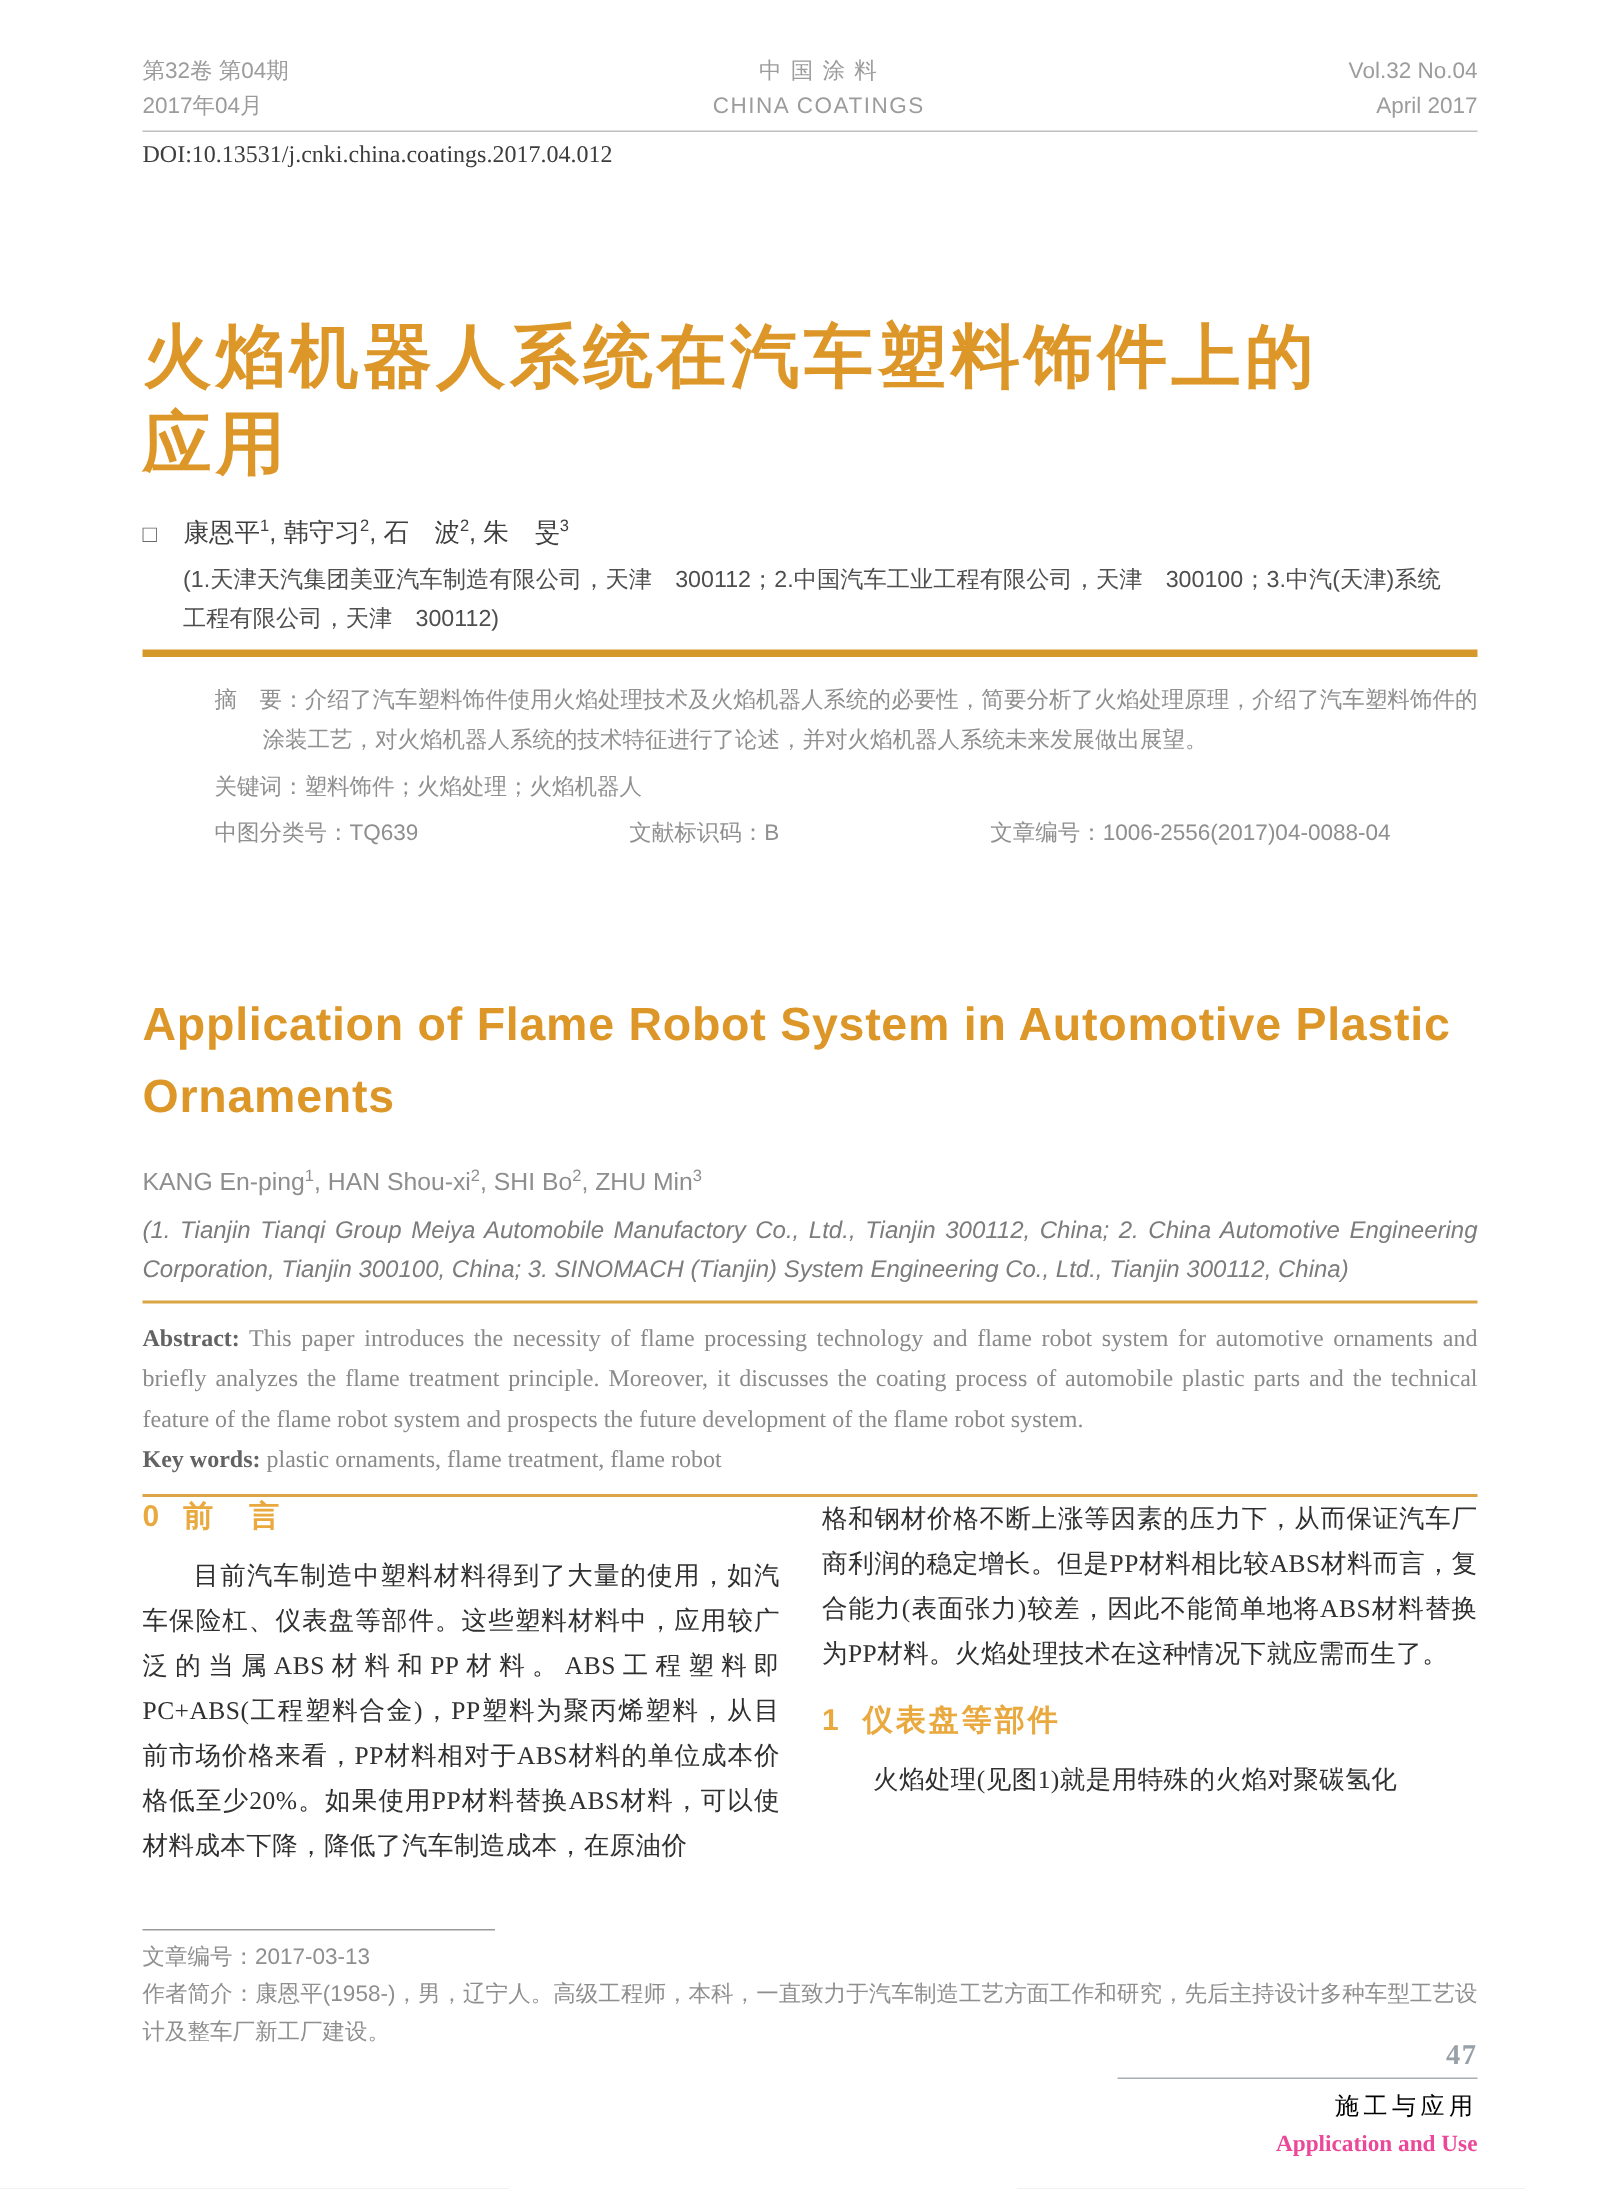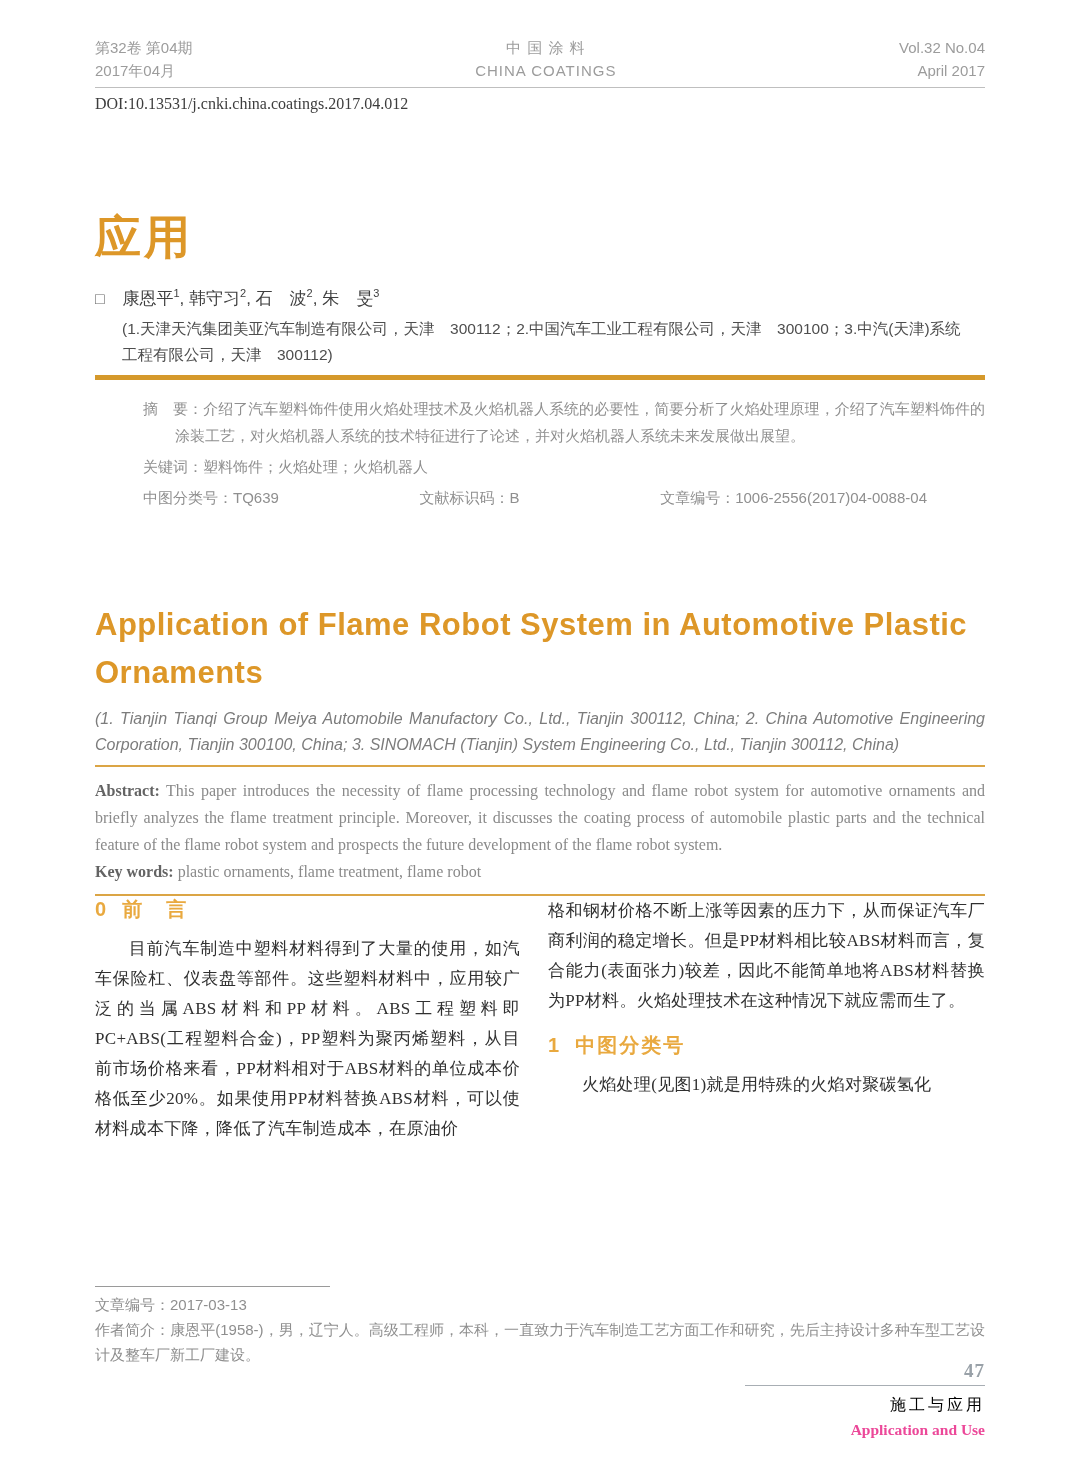--- a/index.html
+++ b/index.html
@@ -117,20 +117,21 @@
       <div>CHINA COATINGS</div>
     </div>
     <div class="r">
       <div>Vol.32 No.04</div>
       <div>April 2017</div>
     </div>
   </div>
   <div class="doi">DOI:10.13531/j.cnki.china.coatings.2017.04.012</div>
 
   <h1 class="cn-title" style="margin-bottom:0;">
+    <span style="display:block;">火焰机器人系统在汽车塑料饰件上的</span>
     <span style="display:block;">应用</span>
   </h1>
 
   <div class="cn-authors">
     <span class="marker">□</span>
     <span>康恩平</span><sup>1</sup><span>,</span>
     <span>韩守习</span><sup>2</sup><span>,</span>
     <span>石　波</span><sup>2</sup><span>,</span>
     <span>朱　旻</span><sup>3</sup>
   </div>
@@ -149,20 +150,26 @@
     <span><span>中图分类号：</span><span>TQ639</span></span>
     <span><span>文献标识码：</span><span>B</span></span>
     <span><span>文章编号：</span><span>1006-2556(2017)04-0088-04</span></span>
   </div>
 
   <h2 class="en-title" style="margin-bottom:0;">
     <span style="display:block;">Application of Flame Robot System in Automotive Plastic</span>
     <span style="display:block;">Ornaments</span>
   </h2>
 
+  <div class="en-authors">
+    <span>KANG En-ping</span><sup>1</sup><span>, </span>
+    <span>HAN Shou-xi</span><sup>2</sup><span>, </span>
+    <span>SHI Bo</span><sup>2</sup><span>, </span>
+    <span>ZHU Min</span><sup>3</sup>
+  </div>
 
   <div class="en-affil">(1. Tianjin Tianqi Group Meiya Automobile Manufactory Co., Ltd., Tianjin 300112, China; 2. China Automotive Engineering Corporation, Tianjin 300100, China; 3. SINOMACH (Tianjin) System Engineering Co., Ltd., Tianjin 300112, China)</div>
 
   <div class="rule-thin"></div>
 
   <div class="en-abstract">
     <span class="lbl">Abstract:</span><span> This paper introduces the necessity of flame processing technology and flame robot system for automotive ornaments and briefly analyzes the flame treatment principle. Moreover, it discusses the coating process of automobile plastic parts and the technical feature of the flame robot system and prospects the future development of the flame robot system.</span>
   </div>
   <div class="en-keywords">
     <span class="lbl">Key words:</span><span> plastic ornaments, flame treatment, flame robot</span>
@@ -173,21 +180,21 @@
   <div class="columns">
     <div class="col-left">
       <h3 class="section-h">
         <span class="num">0</span><span>前　言</span>
       </h3>
       <p class="body-p">目前汽车制造中塑料材料得到了大量的使用，如汽车保险杠、仪表盘等部件。这些塑料材料中，应用较广泛的当属ABS材料和PP材料。ABS工程塑料即PC+ABS(工程塑料合金)，PP塑料为聚丙烯塑料，从目前市场价格来看，PP材料相对于ABS材料的单位成本价格低至少20%。如果使用PP材料替换ABS材料，可以使材料成本下降，降低了汽车制造成本，在原油价</p>
     </div>
     <div class="col-right">
       <p class="body-p cont">格和钢材价格不断上涨等因素的压力下，从而保证汽车厂商利润的稳定增长。但是PP材料相比较ABS材料而言，复合能力(表面张力)较差，因此不能简单地将ABS材料替换为PP材料。火焰处理技术在这种情况下就应需而生了。</p>
       <h3 class="section-h second">
-        <span class="num">1</span><span>中图分类号</span>
+        <span class="num">1</span><span>仪表盘等部件</span>
       </h3>
       <p class="body-p">火焰处理(见图1)就是用特殊的火焰对聚碳氢化</p>
     </div>
   </div>
 
   <div class="footnote">
     <div class="footnote-divider"></div>
     <p>
       <span>文章编号：</span><span>2017-03-13</span>
     </p>

